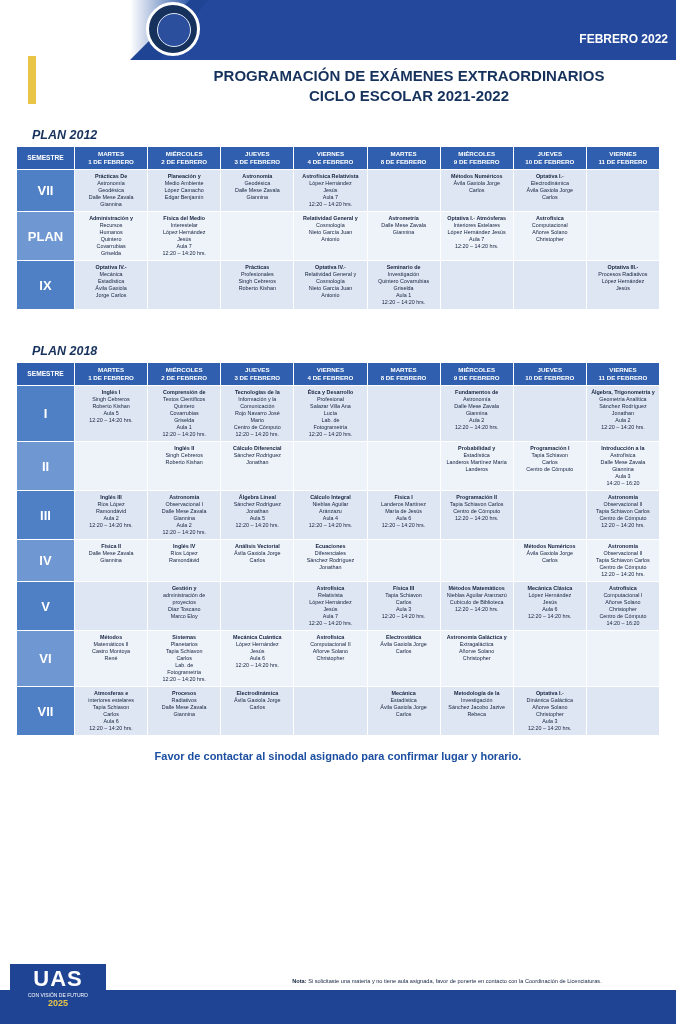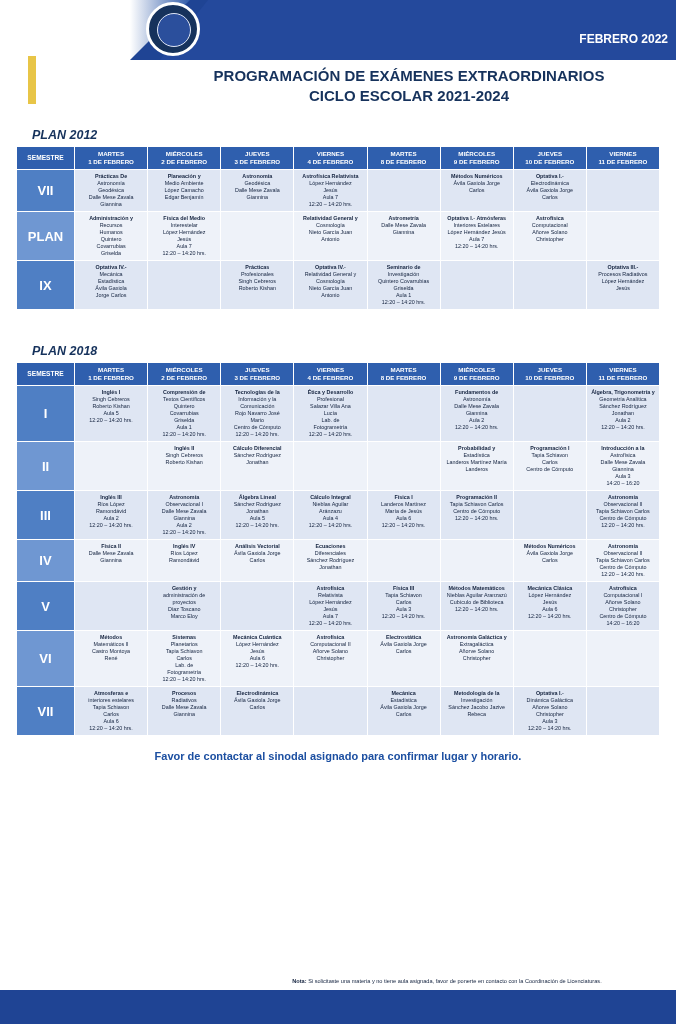--- a/index.html
+++ b/index.html
@@ -143,21 +143,21 @@
 
   <div class="seal">
     <div class="seal-in"></div>
   </div>
   <div class="gold-bar"></div>
 
   <div class="fac-date">FEBRERO 2022</div>
 
   <div class="prog-title">
     <span>PROGRAMACIÓN DE EXÁMENES EXTRAORDINARIOS</span>
-    <span class="l2">CICLO ESCOLAR 2021-2024</span>
+    <span class="l2">CICLO ESCOLAR 2021-2022</span>
   </div>
 </div>
 
 <div class="section">
   <div class="plan-label">PLAN 2012</div>
   <table class="sched" id="table-2012">
     <colgroup>
         <col class="sem">
         <col>
         <col>
@@ -717,13 +717,19 @@
   </table>
 </div>
 
 <div class="footer-note">Favor de contactar al sinodal asignado para confirmar lugar y horario.</div>
 
 <div class="footer">
   <div class="note-small">
     <b>Nota:</b><span> Si solicitaste una materia y no tiene aula asignada, favor de ponerte en contacto con la Coordinación de Licenciaturas.</span>
   </div>
   <div class="footer-band"></div>
+  <div class="uas-logo">
+    <div class="uas">UAS</div>
+    <div class="vision">CON VISIÓN DE
+FUTURO</div>
+    <div class="uas-year">2025</div>
+  </div>
 </div>
 
 </body></html>

